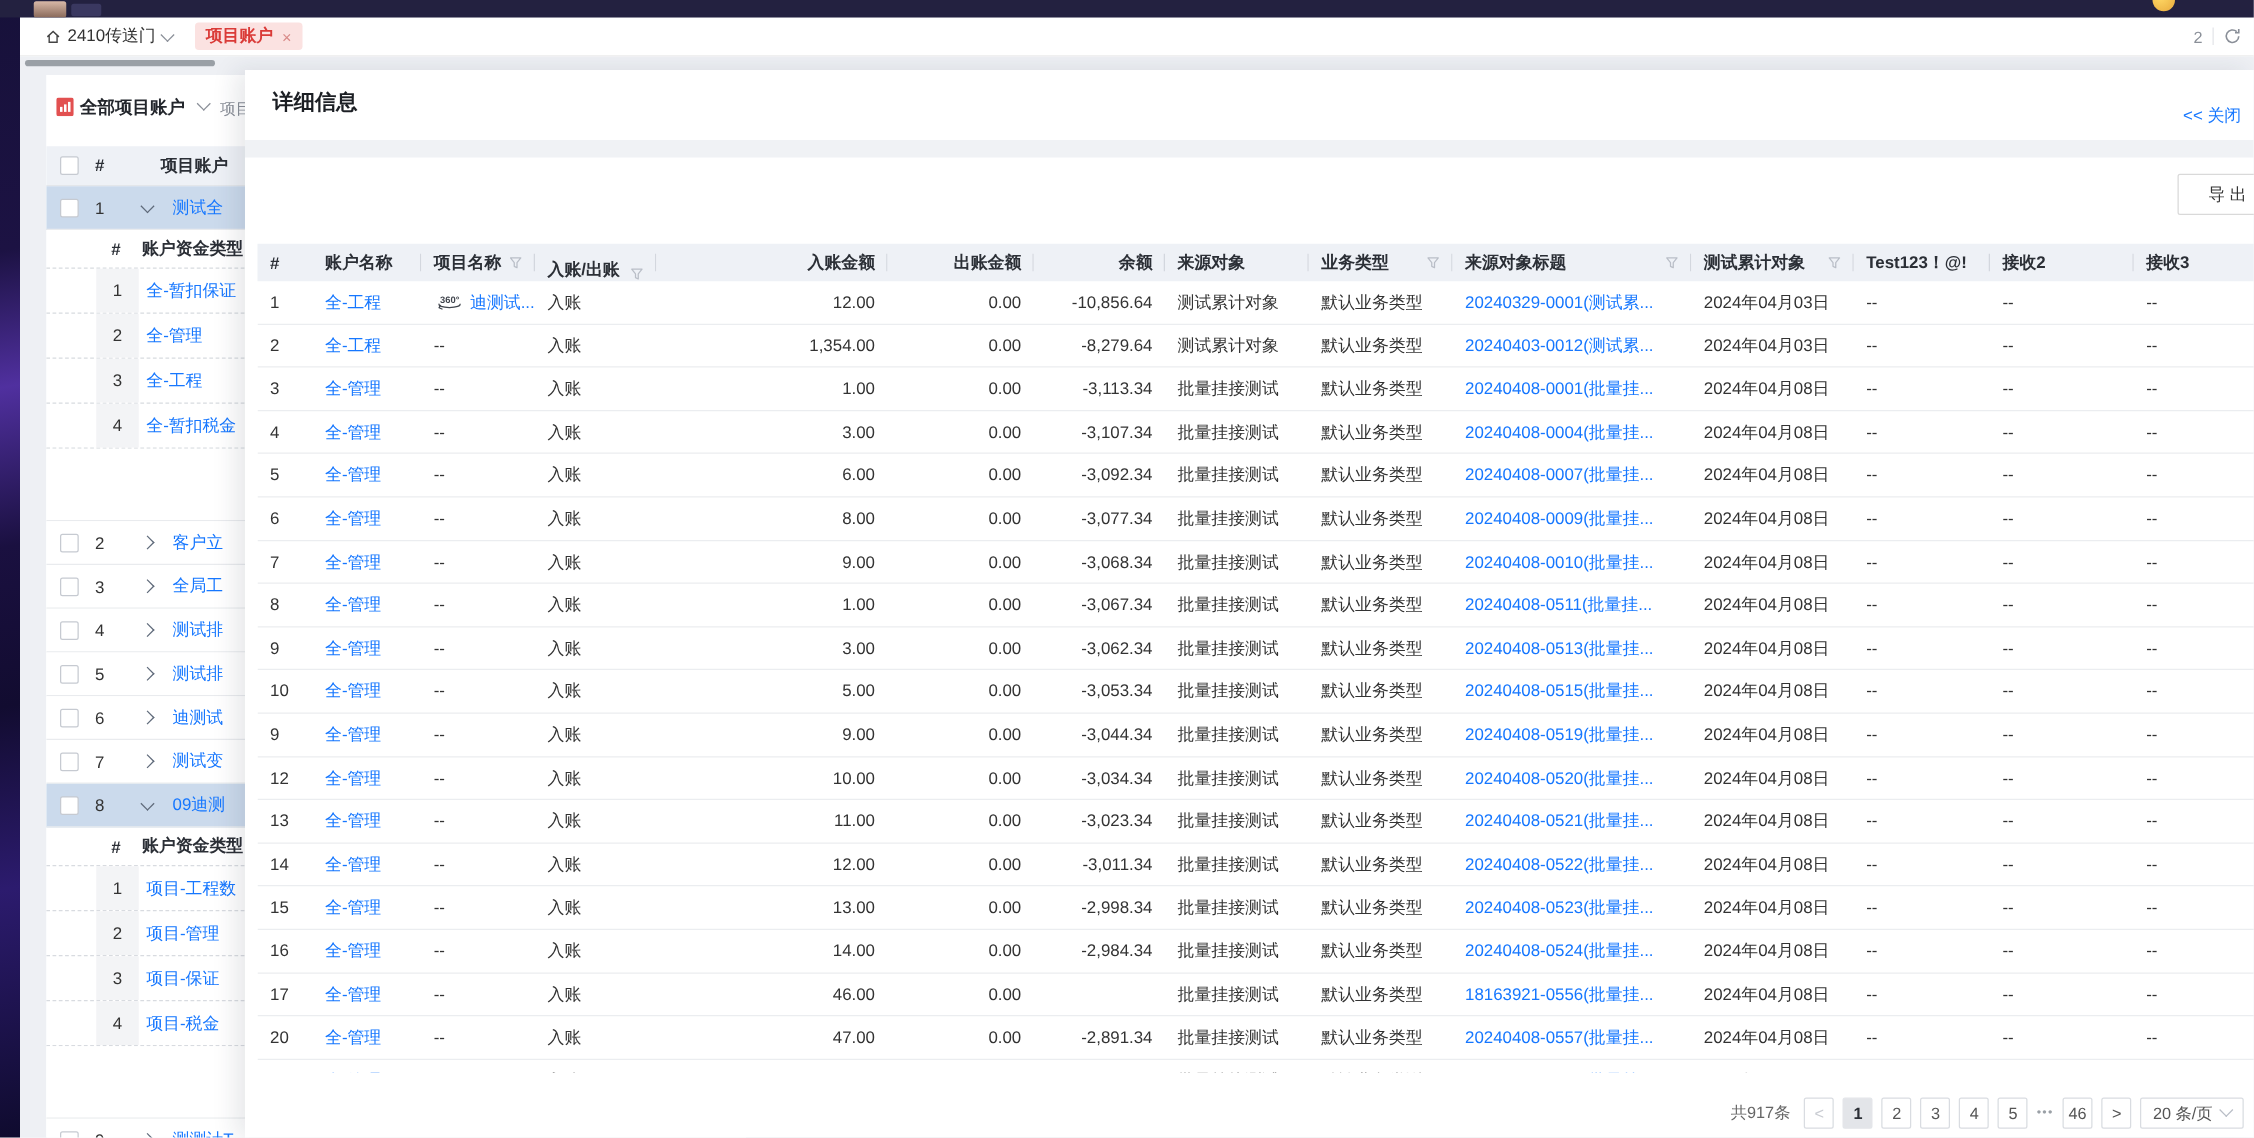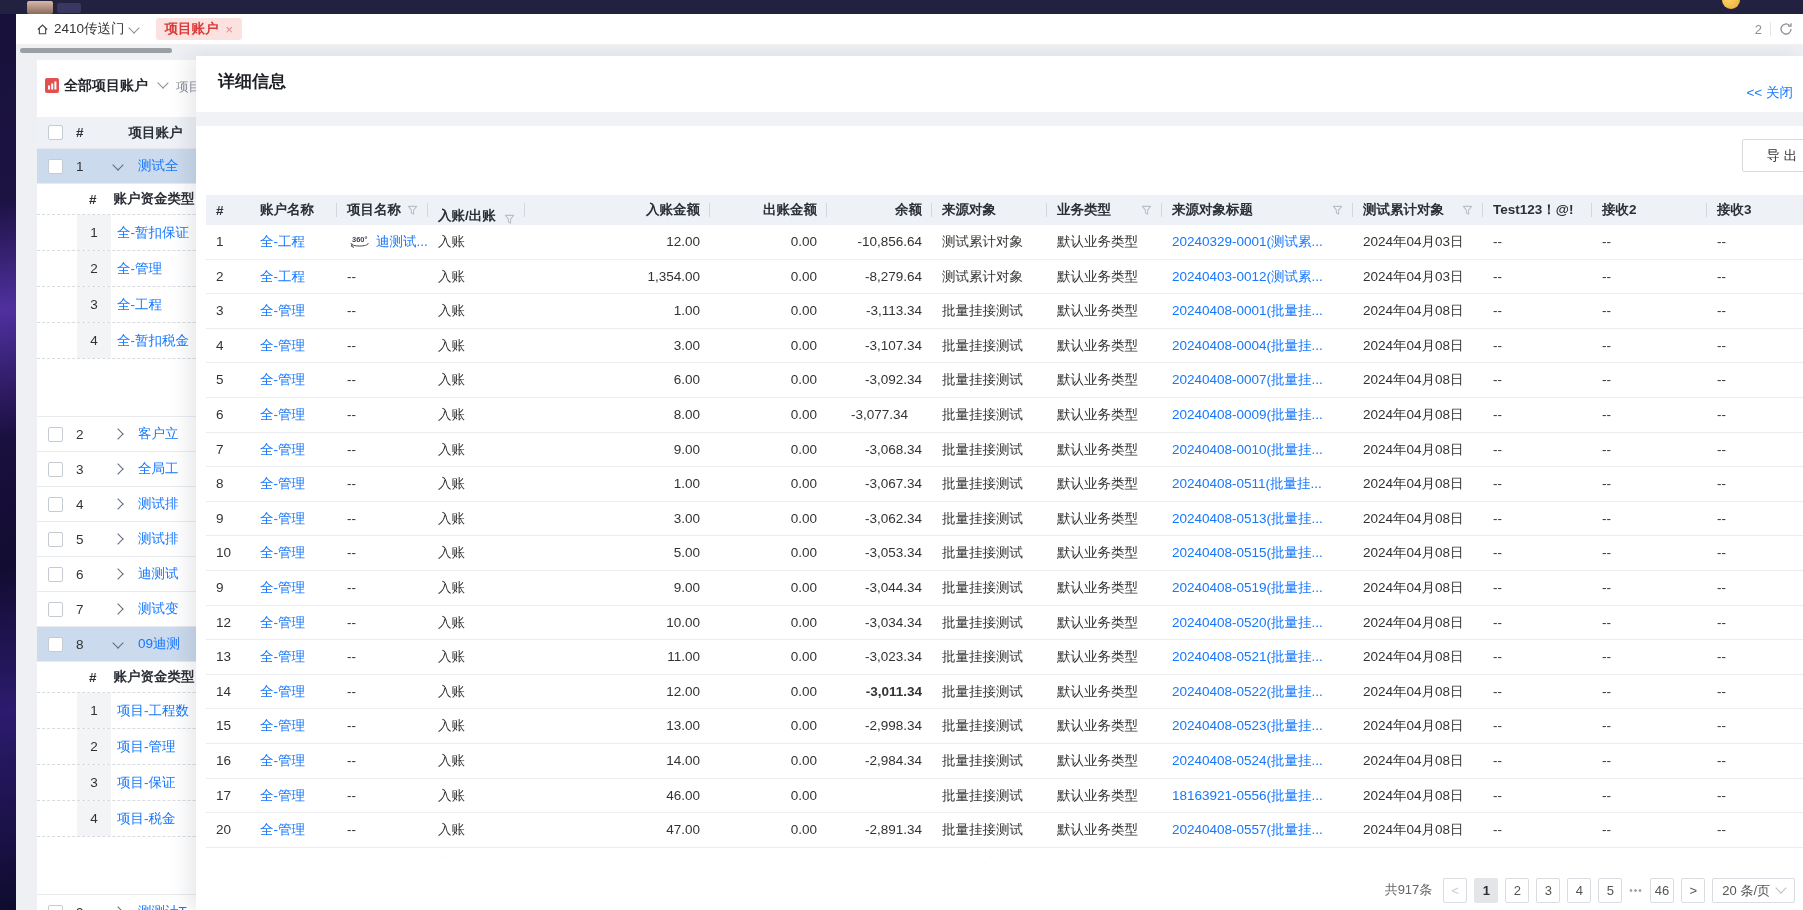--- a/index.html
+++ b/index.html
@@ -409,21 +409,21 @@
           <div class="cell" style="width: 115px;">--</div>
           <div class="cell" style="width: 100px;">--</div>
         </div>
         <div class="trow">
           <div class="cell" style="width: 44px;">6</div>
           <div class="cell" style="width: 87px;"><span class="lnk">全-管理</span></div>
           <div class="cell" style="width: 91px;">--</div>
           <div class="cell" style="width: 97px;">入账</div>
           <div class="cell r" style="width: 185px;">8.00</div>
           <div class="cell r" style="width: 117px;">0.00</div>
-          <div class="cell r" style="width: 105px; text-align: center;">-3,077.34</div>
+          <div class="cell r" style="width: 105px;">-3,077.34</div>
           <div class="cell" style="width: 115px;">批量挂接测试</div>
           <div class="cell" style="width: 115px;">默认业务类型</div>
           <div class="cell" style="width: 191px;"><span class="lnk">20240408-0009(批量挂...</span></div>
           <div class="cell" style="width: 130px;">2024年04月08日</div>
           <div class="cell" style="width: 109px;">--</div>
           <div class="cell" style="width: 115px;">--</div>
           <div class="cell" style="width: 100px;">--</div>
         </div>
         <div class="trow">
           <div class="cell" style="width: 44px;">7</div>
@@ -537,21 +537,21 @@
           <div class="cell" style="width: 115px;">--</div>
           <div class="cell" style="width: 100px;">--</div>
         </div>
         <div class="trow">
           <div class="cell" style="width: 44px;">14</div>
           <div class="cell" style="width: 87px;"><span class="lnk">全-管理</span></div>
           <div class="cell" style="width: 91px;">--</div>
           <div class="cell" style="width: 97px;">入账</div>
           <div class="cell r" style="width: 185px;">12.00</div>
           <div class="cell r" style="width: 117px;">0.00</div>
-          <div class="cell r" style="width: 105px; font-weight: bold;">-3,011.34</div>
+          <div class="cell r" style="width: 105px;">-3,011.34</div>
           <div class="cell" style="width: 115px;">批量挂接测试</div>
           <div class="cell" style="width: 115px;">默认业务类型</div>
           <div class="cell" style="width: 191px;"><span class="lnk">20240408-0522(批量挂...</span></div>
           <div class="cell" style="width: 130px;">2024年04月08日</div>
           <div class="cell" style="width: 109px;">--</div>
           <div class="cell" style="width: 115px;">--</div>
           <div class="cell" style="width: 100px;">--</div>
         </div>
         <div class="trow">
           <div class="cell" style="width: 44px;">15</div>

